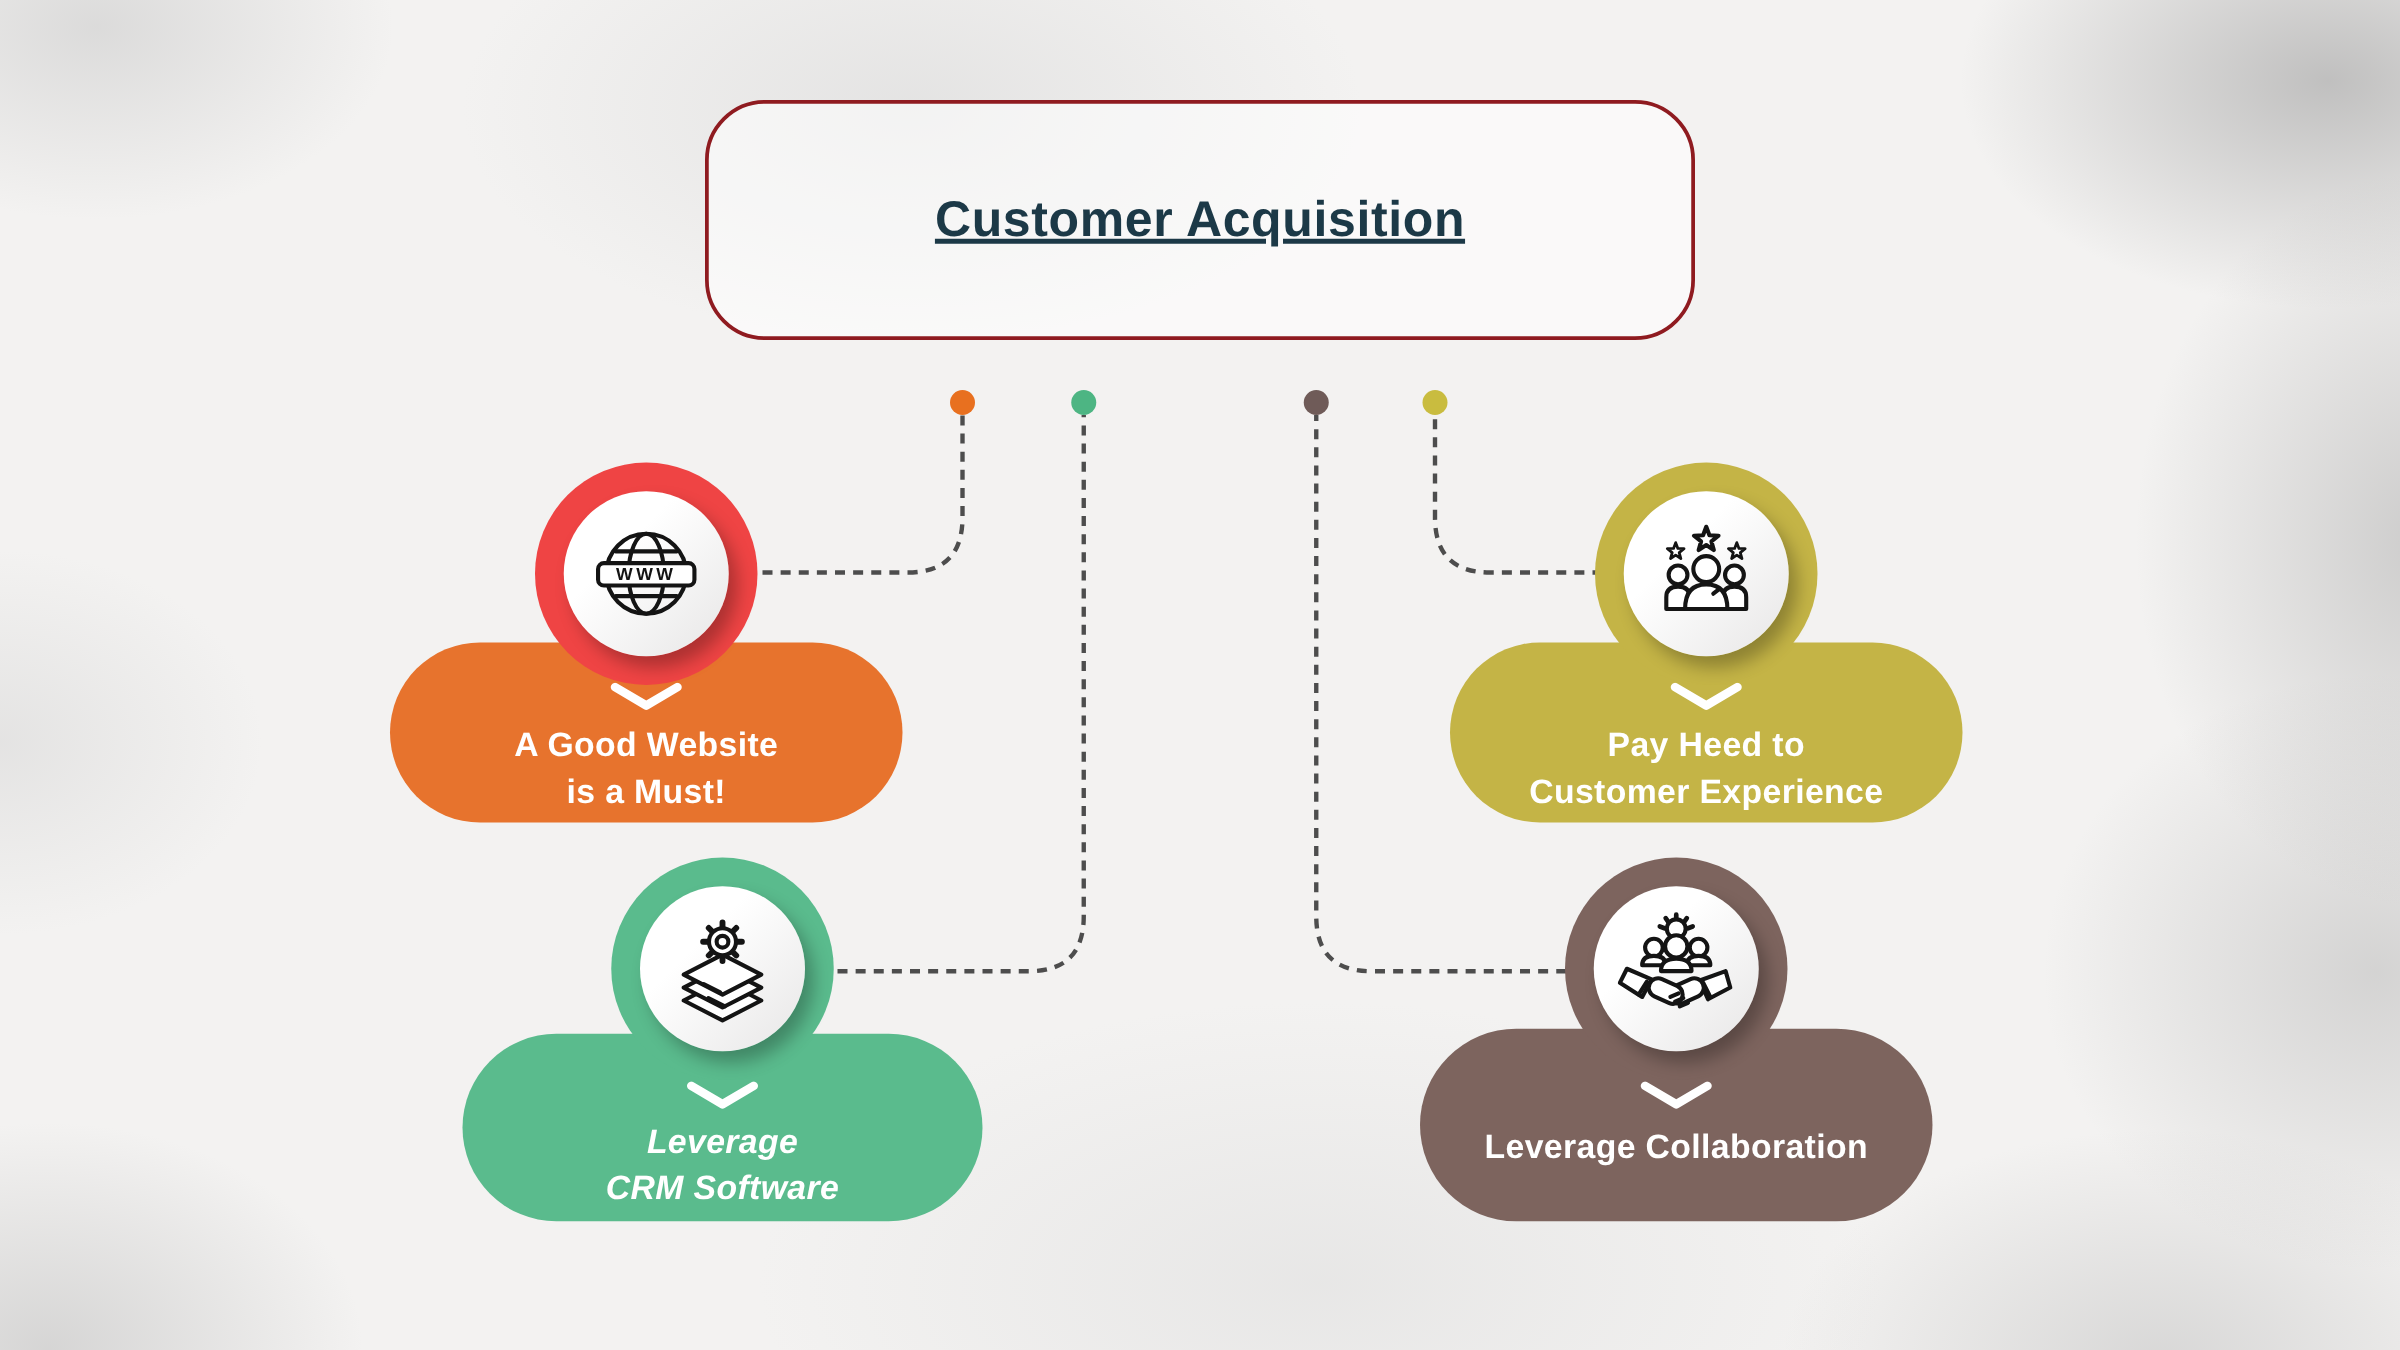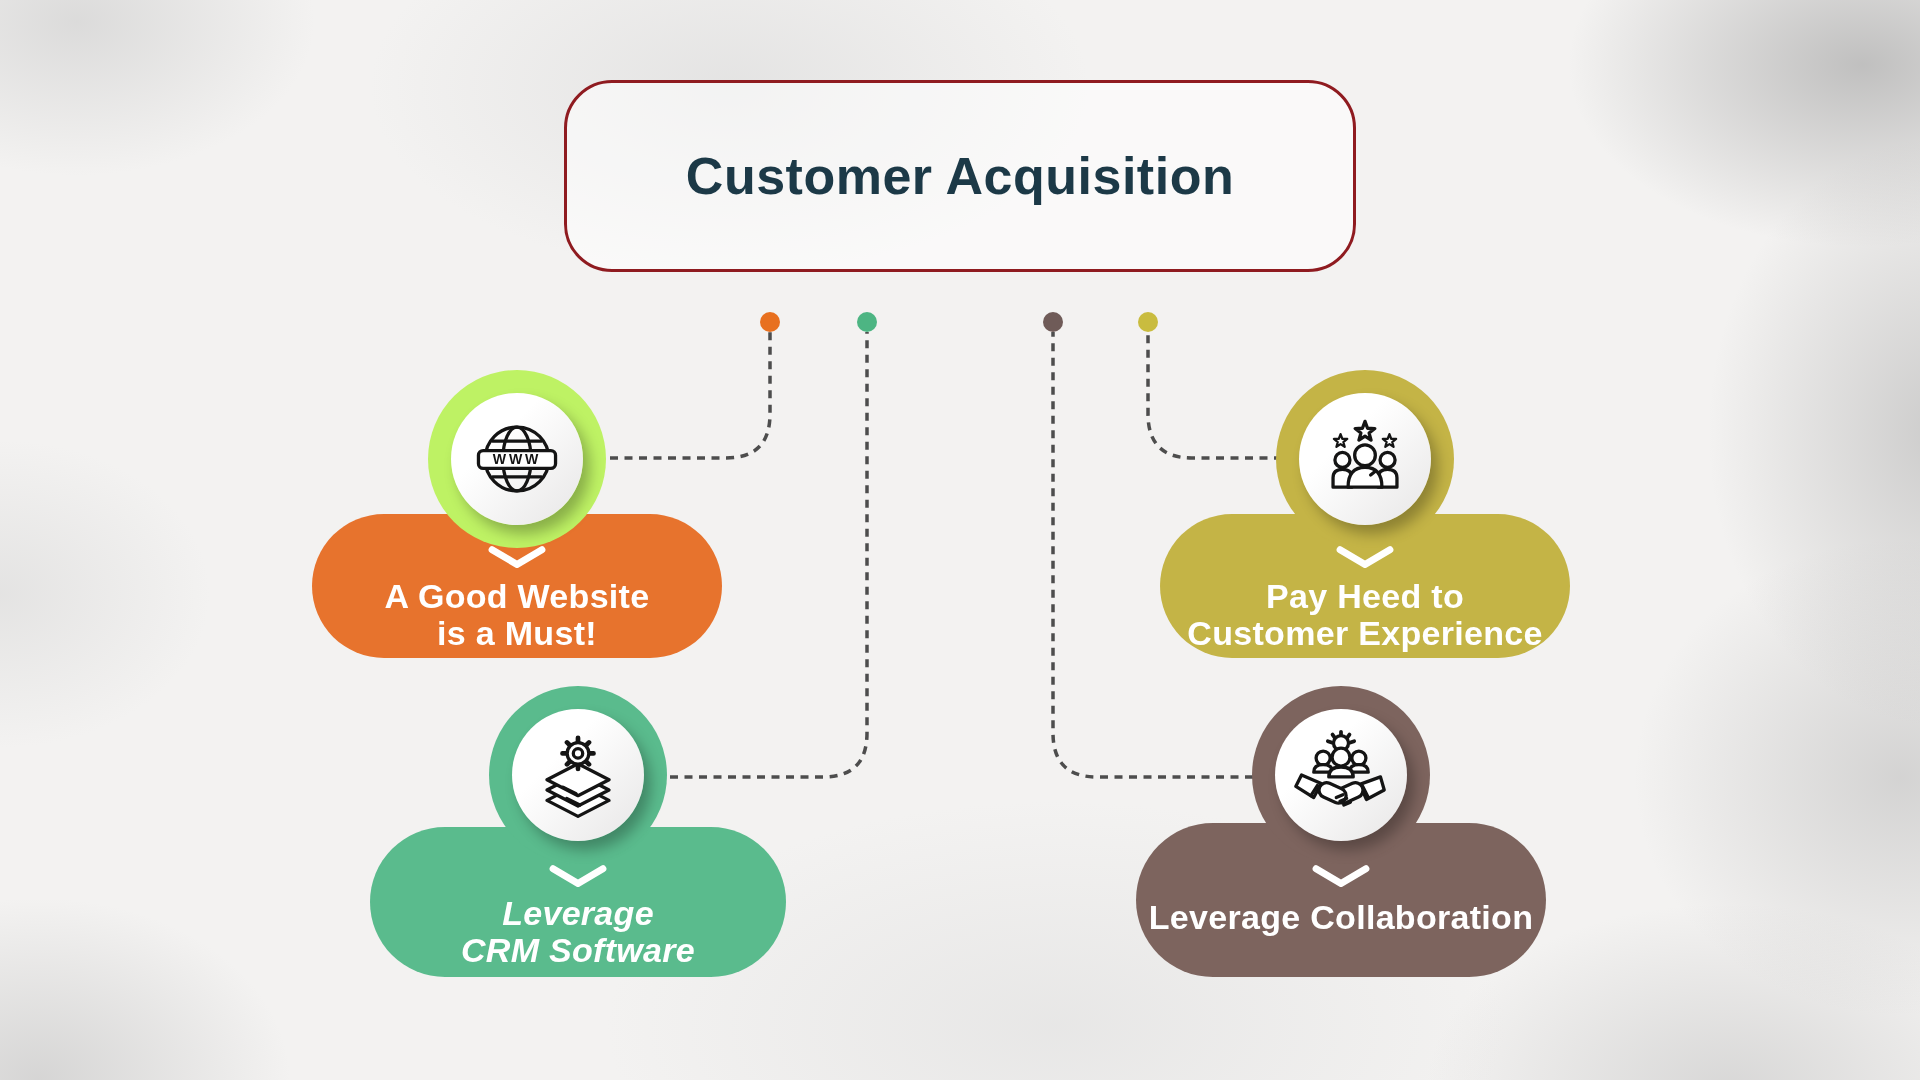--- a/index.html
+++ b/index.html
@@ -23,22 +23,22 @@
 
   
   .title-box {
     position:absolute; left:564px; top:80px; width:792px; height:192px;
     border:3px solid #8f1b20; border-radius:48px;
     background:rgba(255,255,255,.55);
     display:flex; flex-direction:column; justify-content:center; align-items:center;
     z-index:3;
   }
   .title-line {
-    font-size:52px; font-weight:bold; color:#1c3947;
-    line-height:67px; letter-spacing:.5px; text-align:center;
+    font-size:40px; font-weight:bold; color:#1c3947;
+    line-height:67px; letter-spacing:.5px; text-align:center;text-decoration:underline;
   }
 
   
   .connector-layer { position:absolute; left:0; top:0; z-index:1; }
 
   
   .card {
     position:absolute; border-radius:80px; z-index:2;
   }
   .card-website       { left:312px;  top:514px; width:410px; height:144px; }
@@ -65,21 +65,21 @@
   .chevron {
     position:absolute; left:50%; transform:translateX(-50%);
     width:60px; height:24px;
   }
   .card-website .chevron, .card-experience .chevron { top:32px; }
   .card-crm .chevron { top:38px; }
   .card-collaboration .chevron { top:42px; }
 
   .card-label {
     position:absolute; left:0; right:0; text-align:center;
-    color:#ffffff; font-weight:bold; font-size:34px; line-height:37px;
+    color:#ffffff; font-weight:bold; font-size:27px; line-height:37px;
     letter-spacing:.3px;
   }
   .card-website .card-label, .card-experience .card-label { top:64px; }
   .card-crm .card-label { top:68px;font-style:italic; }
   .card-collaboration .card-label { top:76px; }
 
   .icon-art { stroke:#141414; stroke-width:3.5; fill:none; stroke-linecap:round; stroke-linejoin:round; }
   .icon-fill { fill:#ffffff; }
   .www-text { font-family:"Liberation Sans", sans-serif; font-size:15px; font-weight:bold; letter-spacing:3px; fill:#141414; stroke:none; }
 </style>
@@ -99,21 +99,21 @@
       <path d="M1253,777 H1097 Q1053,777 1053,733 V332" stroke="#4D4D4D"></path>
       <path d="M1311,458 H1192 Q1148,458 1148,414 V332" stroke="#4D4D4D"></path>
     </g>
     <circle cx="770" cy="322" r="10" fill="#E8701F"></circle>
     <circle cx="867" cy="322" r="10" fill="#4DB583"></circle>
     <circle cx="1053" cy="322" r="10" fill="#6F5B58"></circle>
     <circle cx="1148" cy="322" r="10" fill="#C9BC3F"></circle>
   </svg>
 
   <div class="card card-website" style="background: rgb(231, 115, 45);">
-    <div class="ring" style="background: #bef264;">
+    <div class="ring" style="background: #ef4444;">
       <div class="ring-inner">
         <svg viewBox="0 0 100 100">
           <g class="icon-art">
             <circle cx="50" cy="50" r="34"></circle>
             <ellipse cx="50" cy="50" rx="15" ry="34"></ellipse>
             <path d="M24,31 H76 M24,69 H76"></path>
             <rect class="icon-fill" x="9" y="41" width="82" height="19" rx="5"></rect>
           </g>
           <text class="www-text" x="50" y="55.5" text-anchor="middle">WWW</text>
         </svg>

